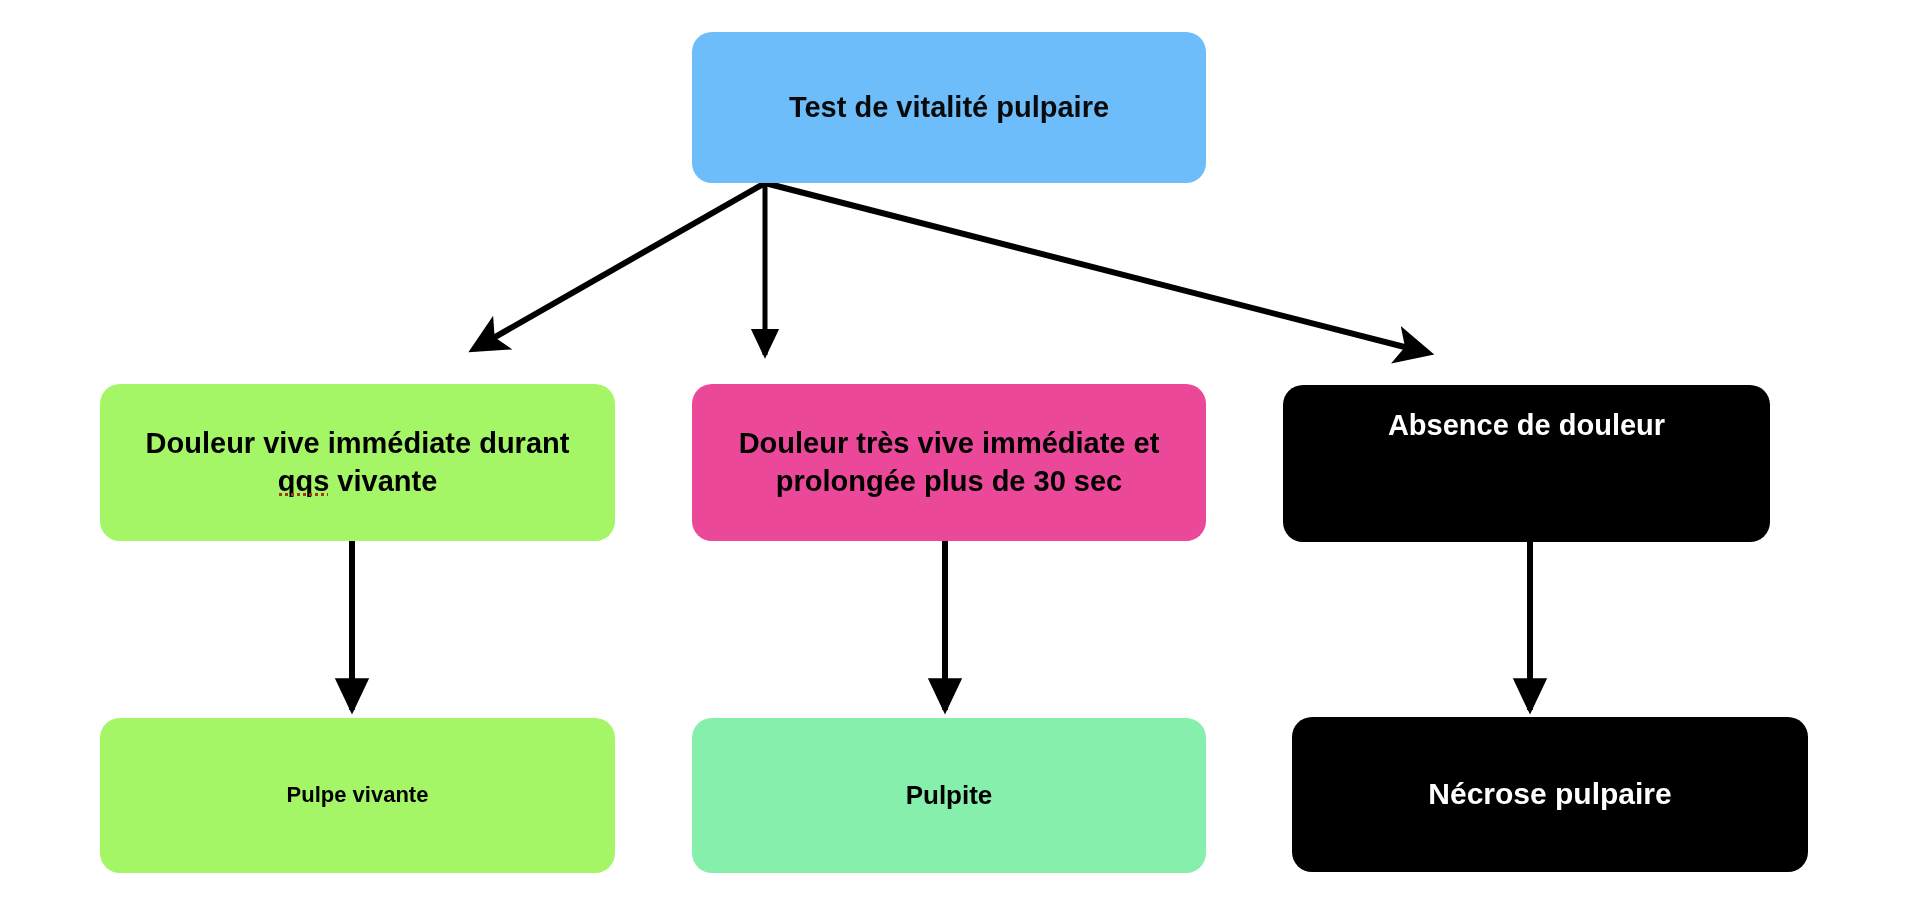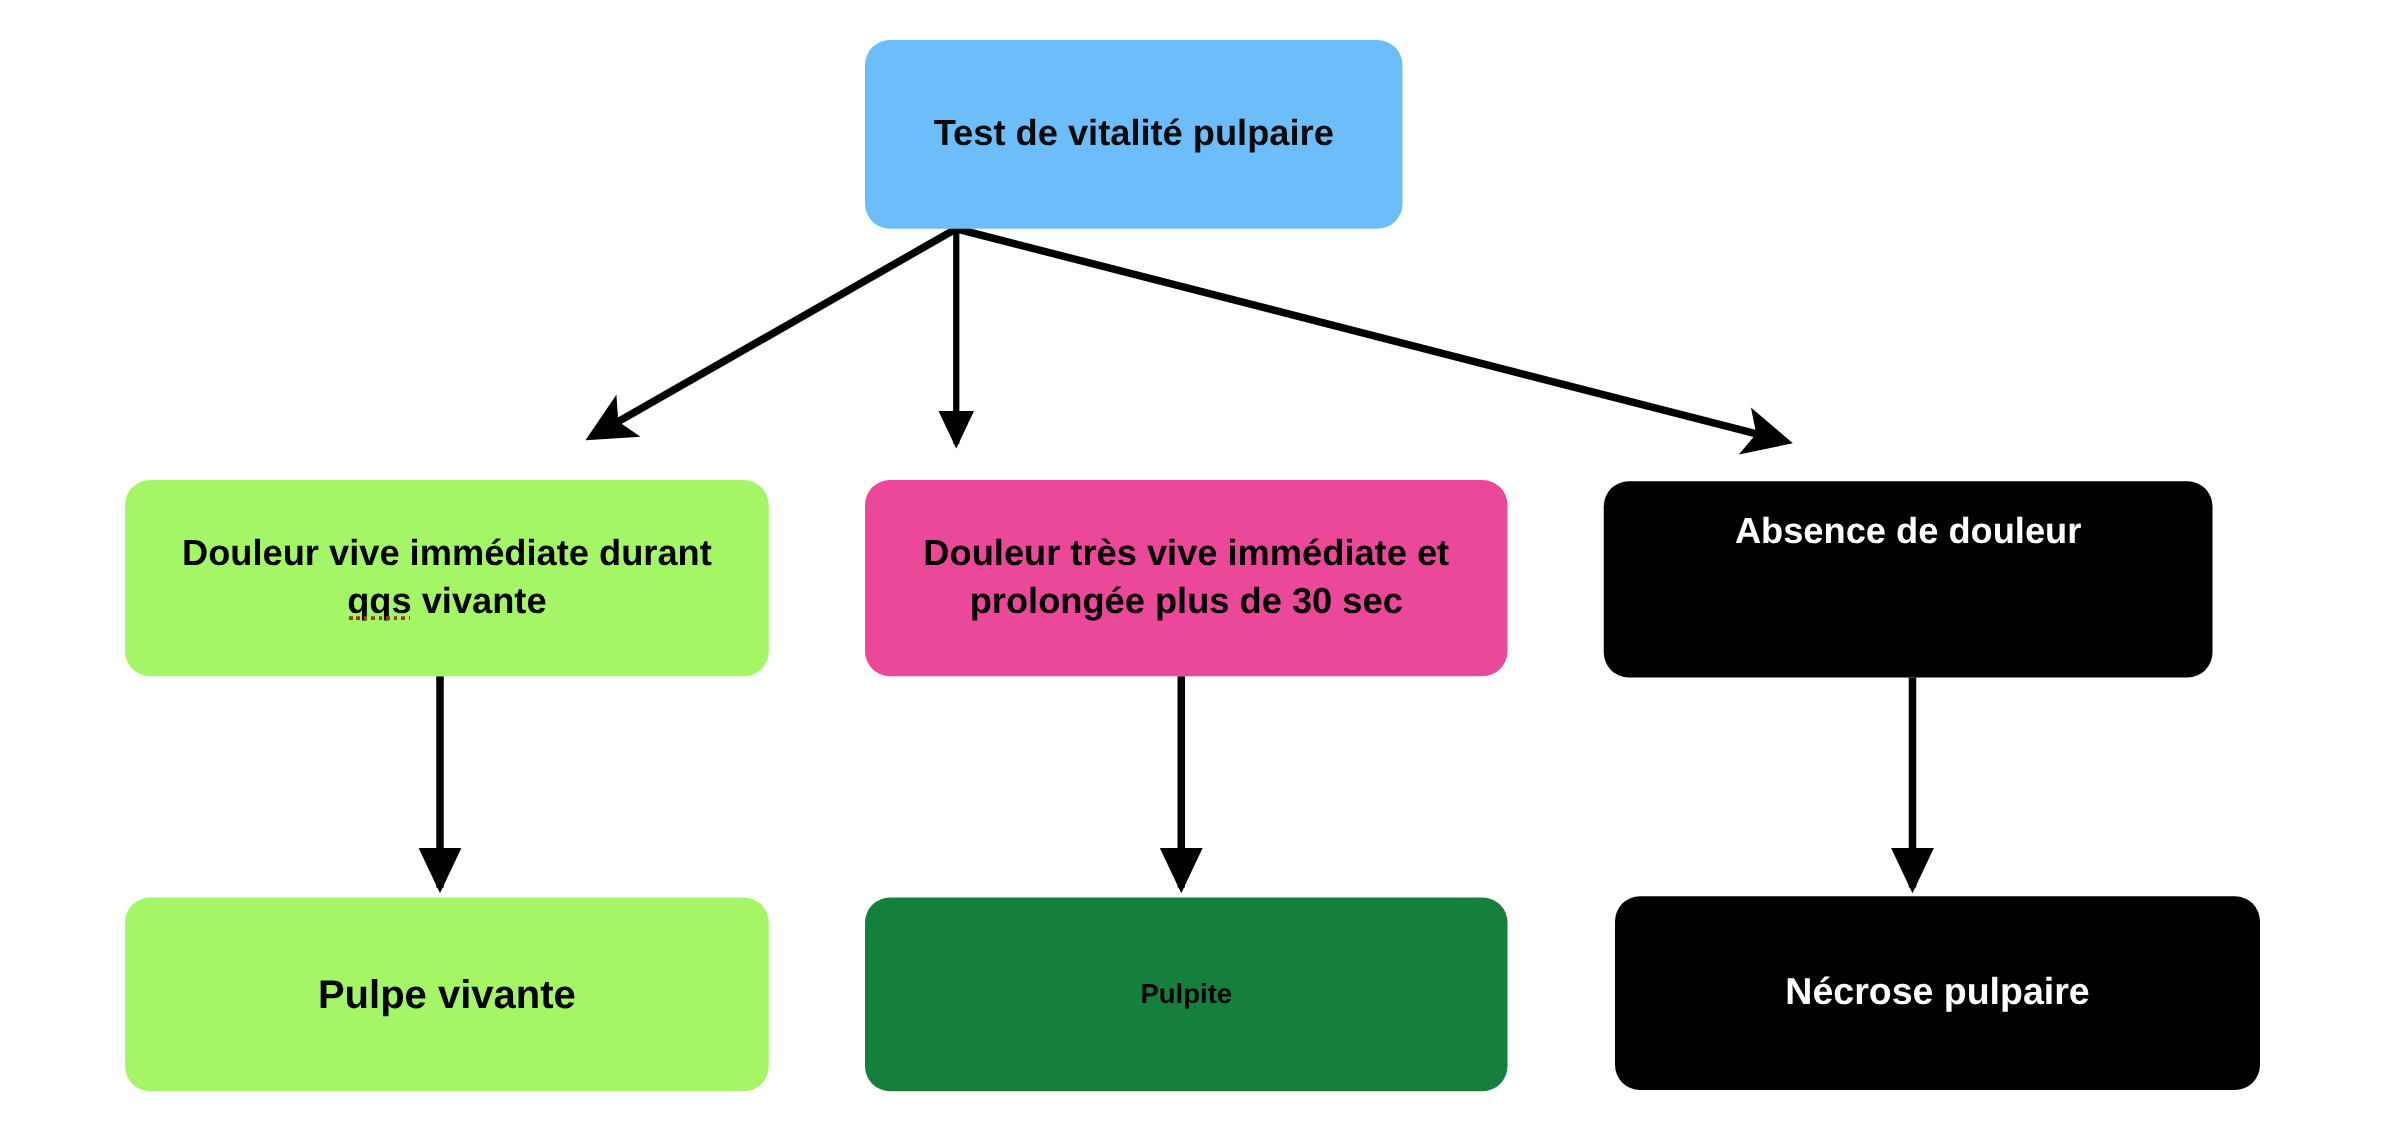--- a/index.html
+++ b/index.html
@@ -41,21 +41,21 @@
   }
   .node .label {
     display: block;
     width: 100%;
   }
 
   
   #node-root {
     left: 692px;
     top: 32px;
-    width: 430px;
+    width: 514px;
     height: 151px;
     background: #6cbdfa;
     color: #0a0a0a;
     font-size: 29px;
   }
 
   
   #node-cond-green {
     left: 100px;
     top: 384px;
@@ -87,30 +87,30 @@
   }
 
   
   #node-diag-green {
     left: 100px;
     top: 718px;
     width: 515px;
     height: 155px;
     background: #a4f667;
     color: #000000;
-    font-size: 32px;
+    font-size: 22px;
   }
   #node-diag-red {
     left: 692px;
     top: 718px;
     width: 514px;
     height: 155px;
-    background: #15803d;
-    color: #000000;
-    font-size: 22px;
+    background: #86efac;
+    color: #000000;
+    font-size: 26px;
   }
   #node-diag-black {
     left: 1292px;
     top: 717px;
     width: 516px;
     height: 155px;
     background: #000000;
     color: #ffffff;
     font-size: 30px;
   }

